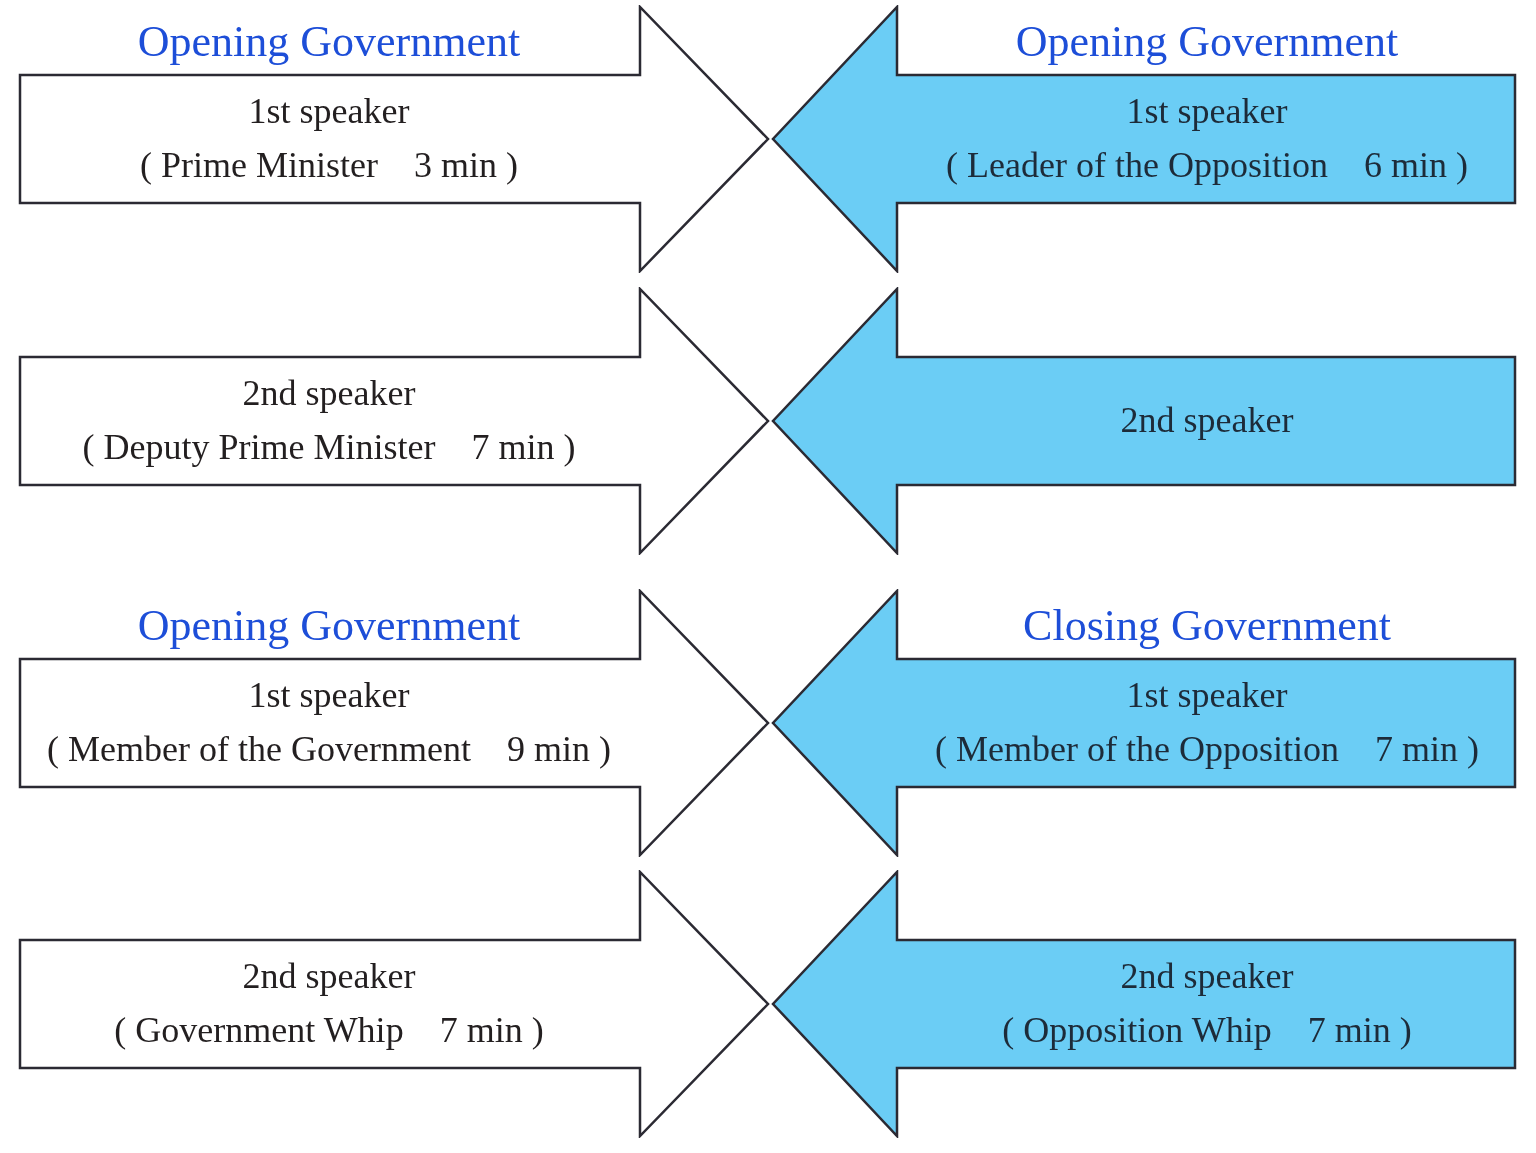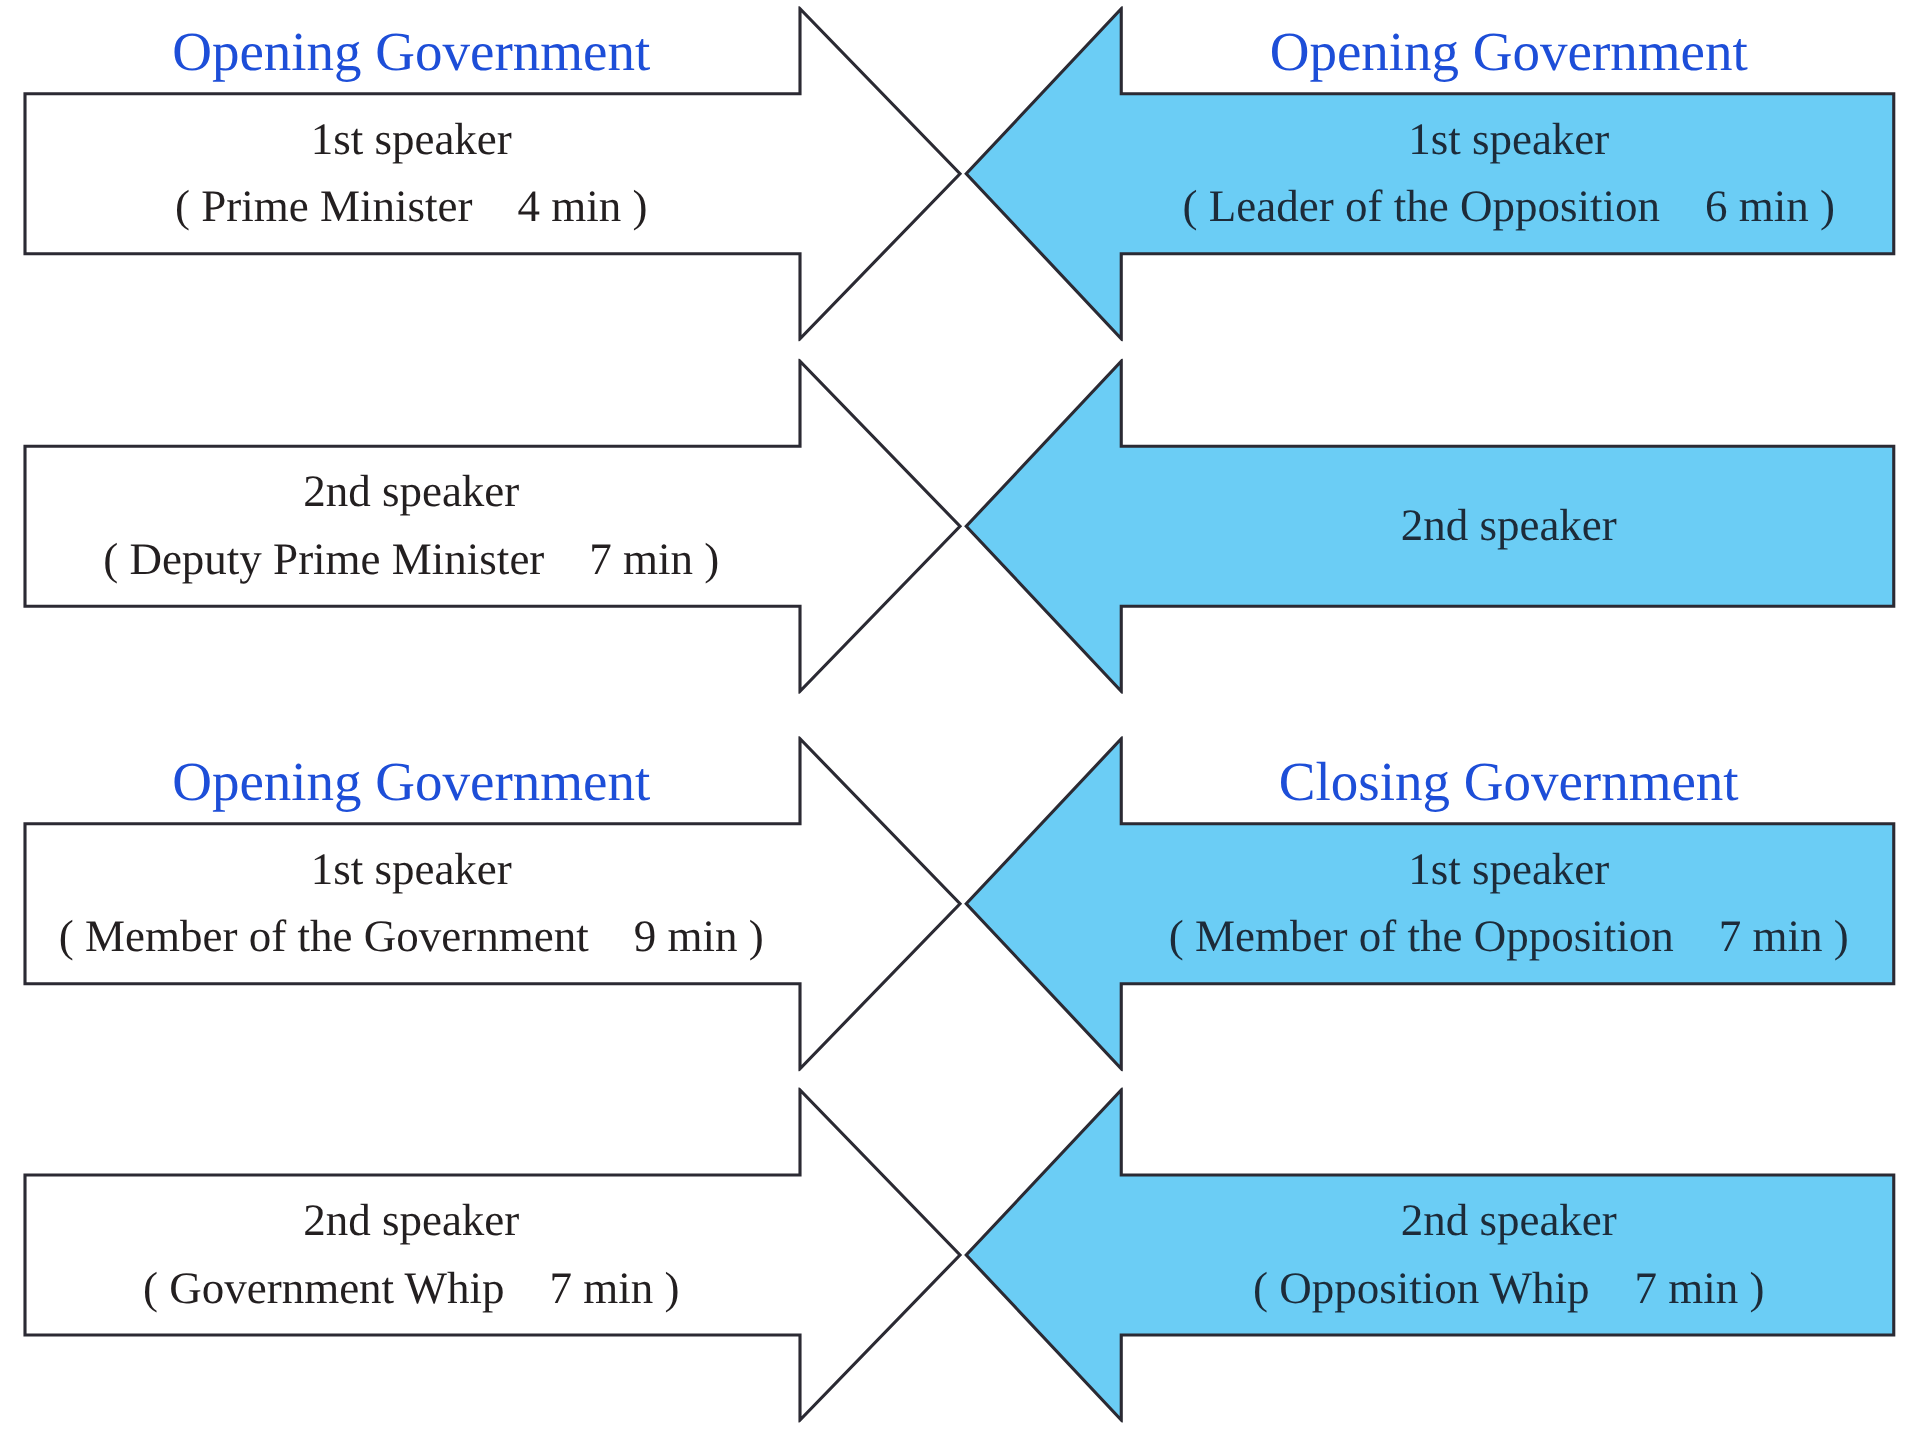--- a/index.html
+++ b/index.html
@@ -42,21 +42,21 @@
 <div class="canvas">
 
   <div class="row row-1">
     <div class="arrow gov">
       <svg viewBox="0 0 752 268">
         <polygon class="shape" points="2,70 622,70 622,2 750,134 622,266 622,198 2,198" fill="#ffffff"></polygon>
       </svg>
       <div class="bench-title">Opening Government</div>
       <div class="body-text">
         <div>1st speaker</div>
-        <div>( Prime Minister    4 min )</div>
+        <div>( Prime Minister    3 min )</div>
       </div>
     </div>
     <div class="arrow opp">
       <svg viewBox="0 0 746 268">
         <polygon class="shape" points="744,70 126,70 126,2 2,134 126,266 126,198 744,198" fill="#6bcdf5"></polygon>
       </svg>
       <div class="bench-title">Opening Government</div>
       <div class="body-text">
         <div>1st speaker</div>
         <div>( Leader of the Opposition    6 min )</div>

